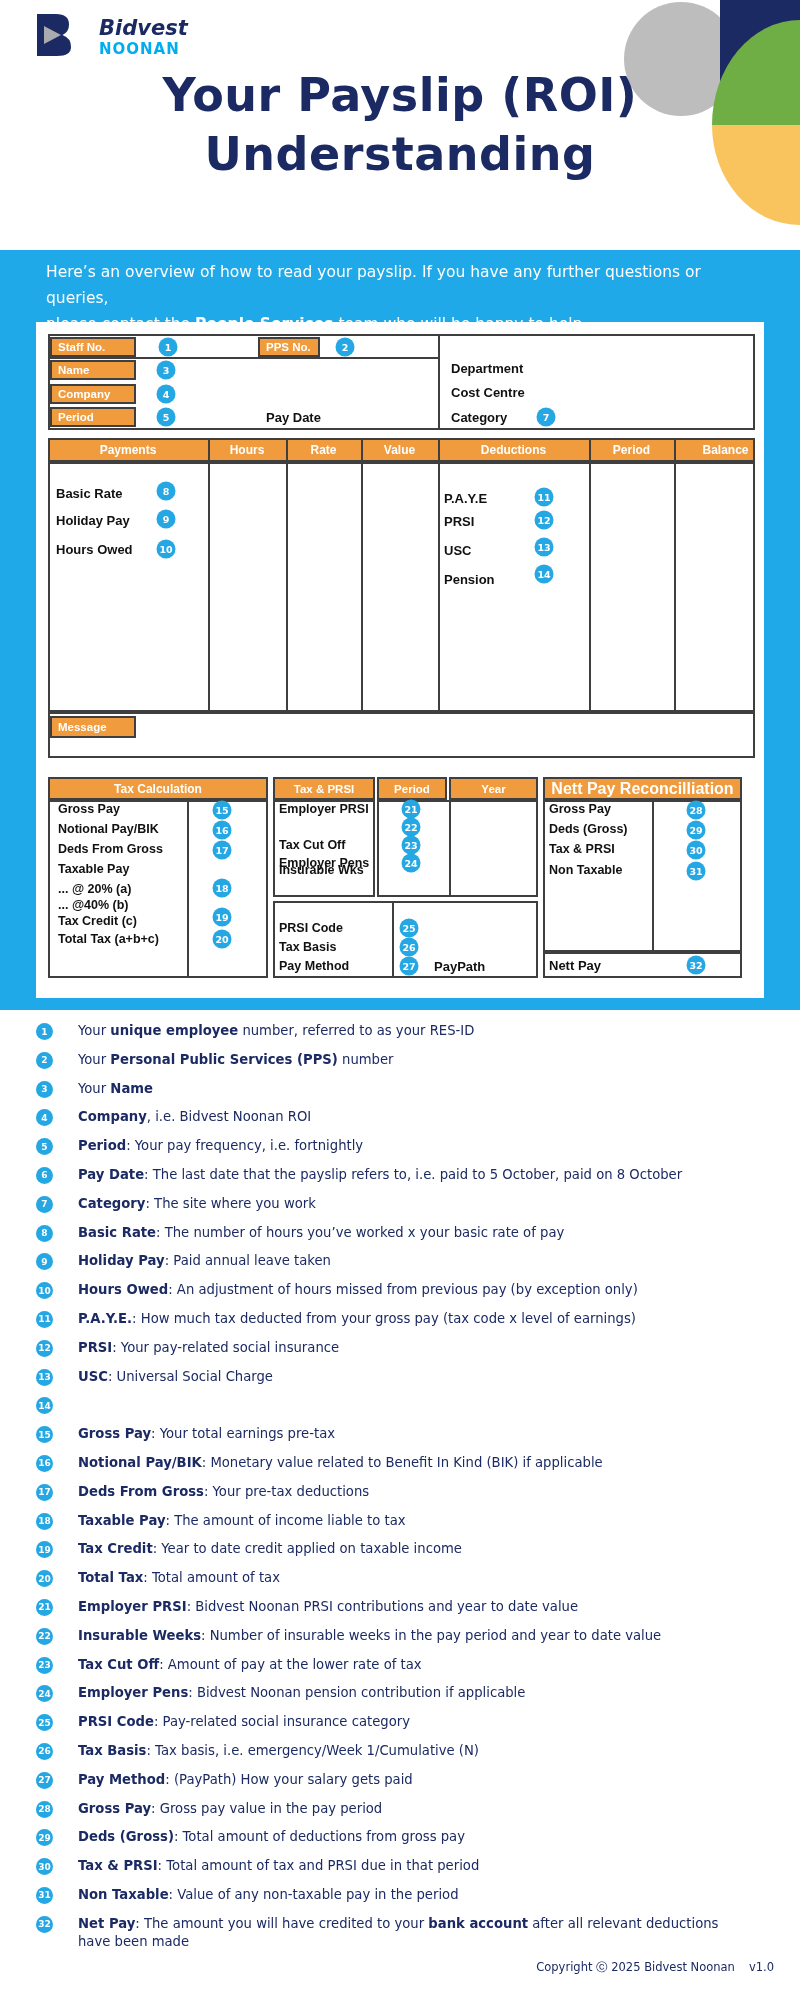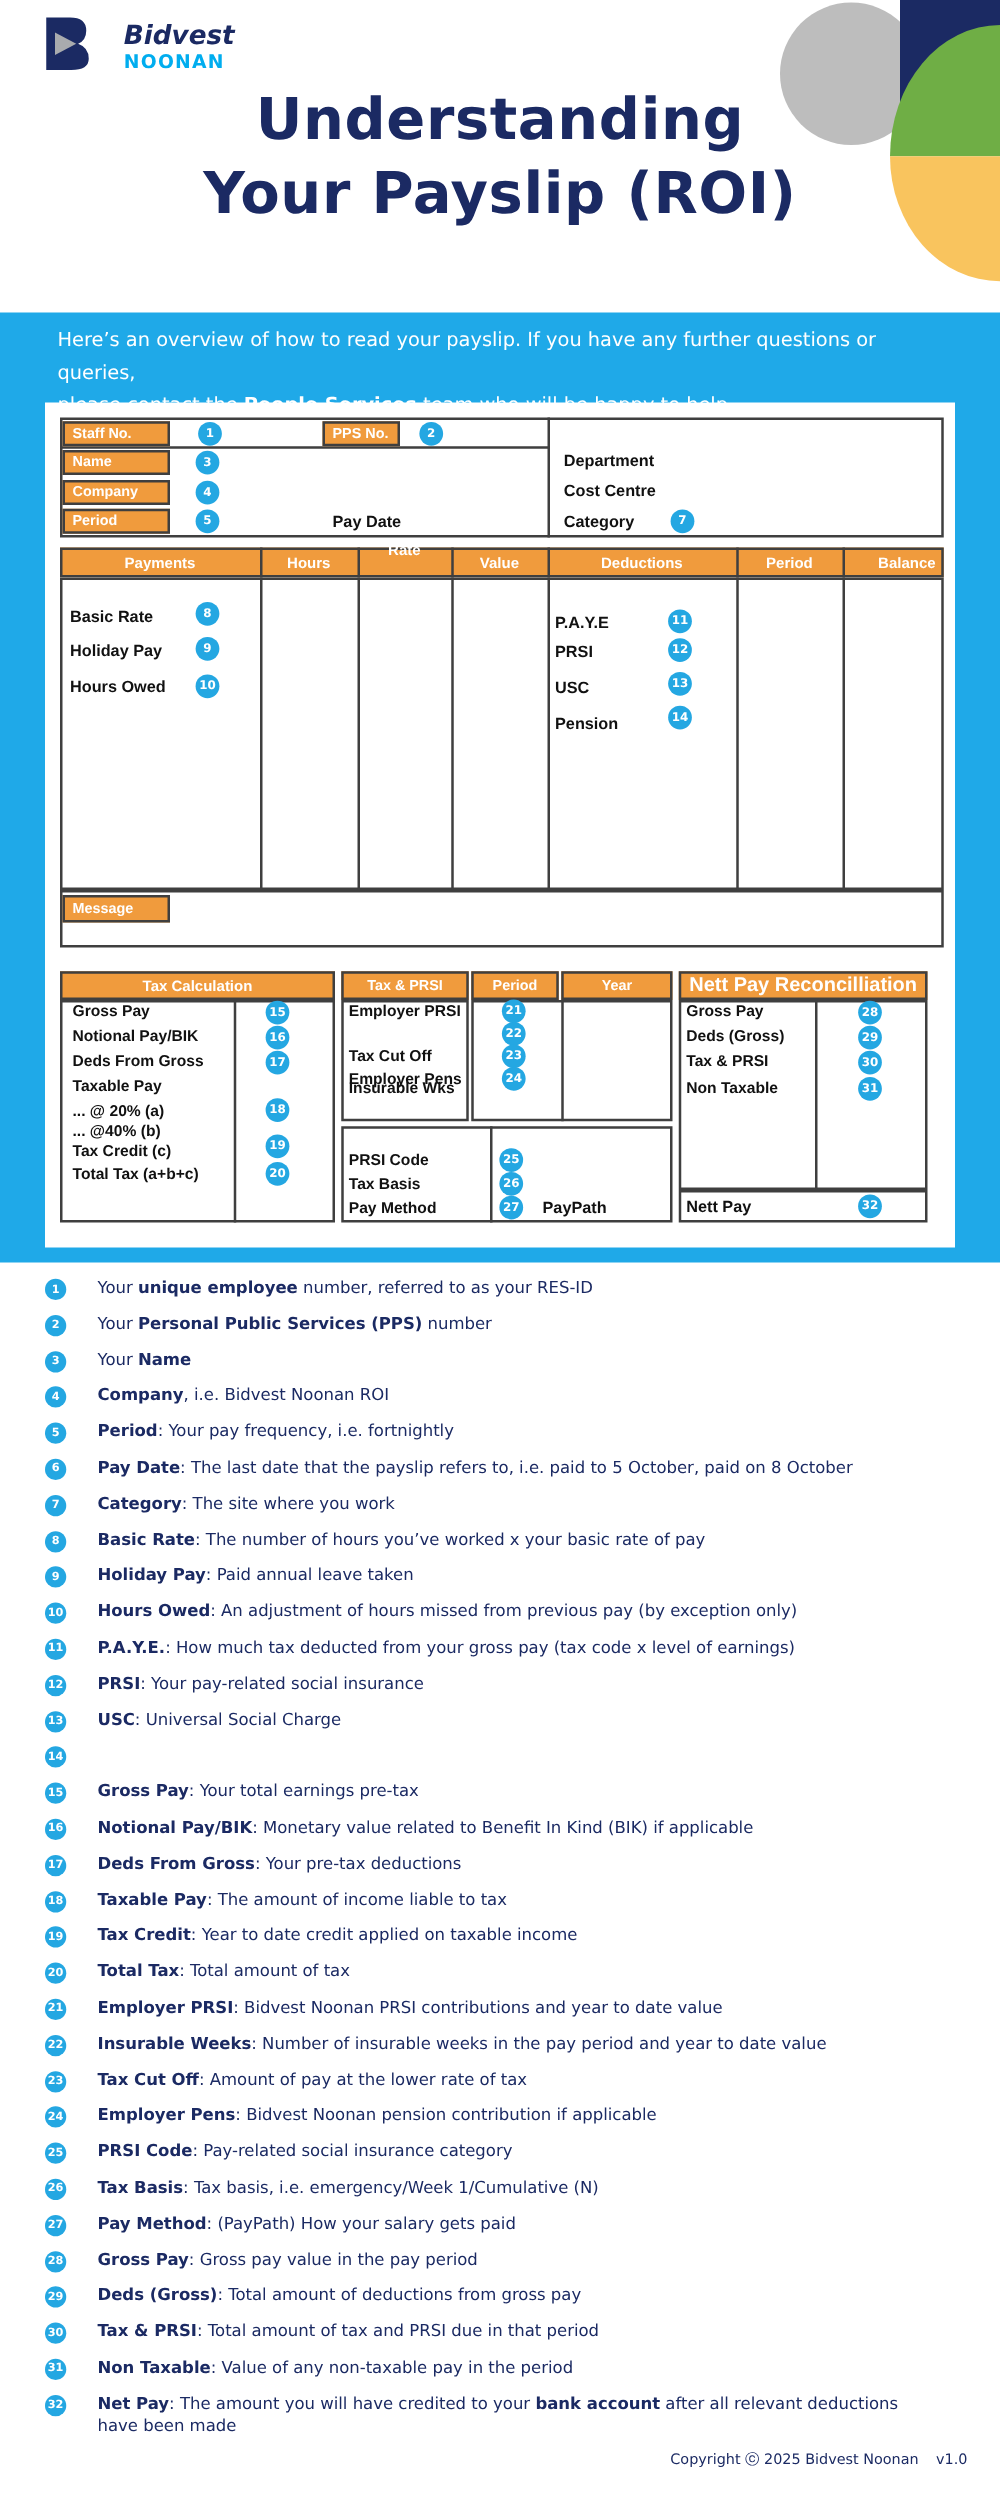--- a/index.html
+++ b/index.html
@@ -63,22 +63,22 @@
         <path d="M10 14 L27 23 L10 32 Z" fill="#a9abae"></path>
       </svg>
     </span>
     <span class="logo-text">
       <span class="logo-bidvest">Bidvest</span>
       <span class="logo-noonan">NOONAN</span>
     </span>
   </div>
 
   <div class="title">
+    <div>Your Payslip (ROI)</div>
     <div>Understanding</div>
-    <div>Your Payslip (ROI)</div>
   </div>
 
   <div class="band"></div>
   <div class="banner-text" id="banner-text">
       <div><span>Here’s an overview of how to read your payslip. If you have any further questions or queries,</span></div>
       <div><span>please contact the </span><span class="bu">People Services</span><span> team who will be happy to help.</span></div>
     </div>
 
   <div class="card"></div>
   <div id="payslip-layer">
@@ -102,21 +102,21 @@
       <div class="marker" style="left: 546px; top: 417px;">7</div>
       <div class="obox c" style="left: 48px; top: 438px; width: 707px; height: 24px; font-size: 11.5px;"></div>
       <div class="vline" style="left: 208px; top: 438px; height: 24px;"></div>
       <div class="vline" style="left: 286px; top: 438px; height: 24px;"></div>
       <div class="vline" style="left: 361px; top: 438px; height: 24px;"></div>
       <div class="vline" style="left: 438px; top: 438px; height: 24px;"></div>
       <div class="vline" style="left: 589px; top: 438px; height: 24px;"></div>
       <div class="vline" style="left: 674px; top: 438px; height: 24px;"></div>
       <div class="hlabel" style="left: 128px; top: 450px; font-size: 12px;">Payments</div>
       <div class="hlabel" style="left: 247px; top: 450px; font-size: 12px;">Hours</div>
-      <div class="hlabel" style="left: 323.5px; top: 440px; font-size: 12px;">Rate</div>
+      <div class="hlabel" style="left: 323.5px; top: 450px; font-size: 12px;">Rate</div>
       <div class="hlabel" style="left: 399.5px; top: 450px; font-size: 12px;">Value</div>
       <div class="hlabel" style="left: 513.5px; top: 450px; font-size: 12px;">Deductions</div>
       <div class="hlabel" style="left: 631.5px; top: 450px; font-size: 12px;">Period</div>
       <div class="hlabel" style="left: 714.5px; top: 450px; font-size: 12px; padding-left: 22px;">Balance</div>
       <div class="pbox" style="left: 48px; top: 462px; width: 707px; height: 250px;"></div>
       <div class="vline" style="left: 208px; top: 462px; height: 250px;"></div>
       <div class="vline" style="left: 286px; top: 462px; height: 250px;"></div>
       <div class="vline" style="left: 361px; top: 462px; height: 250px;"></div>
       <div class="vline" style="left: 438px; top: 462px; height: 250px;"></div>
       <div class="vline" style="left: 589px; top: 462px; height: 250px;"></div>

